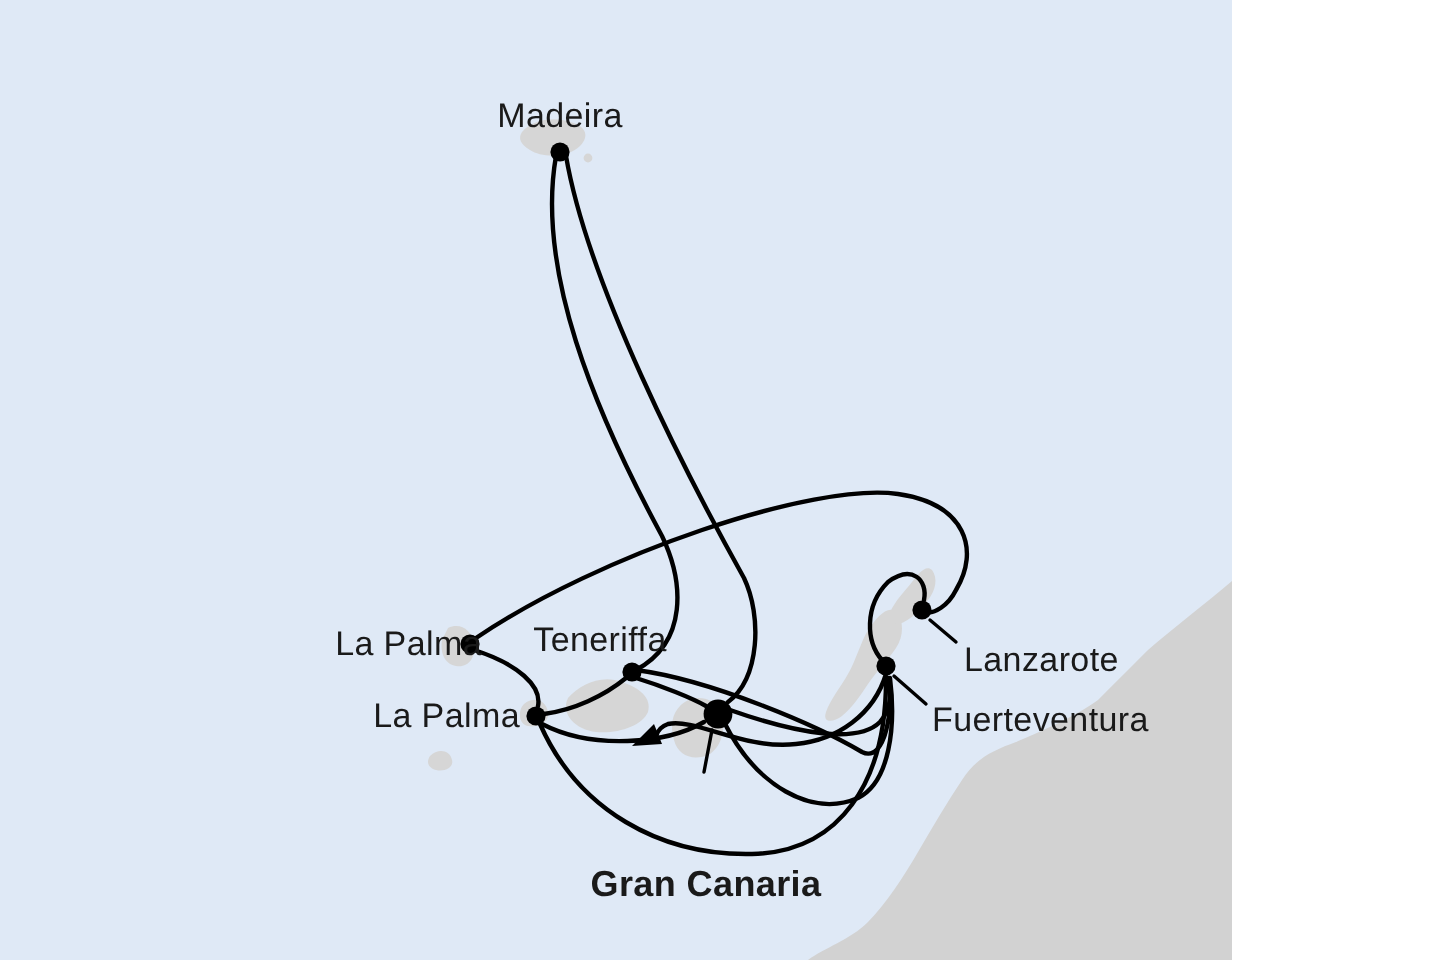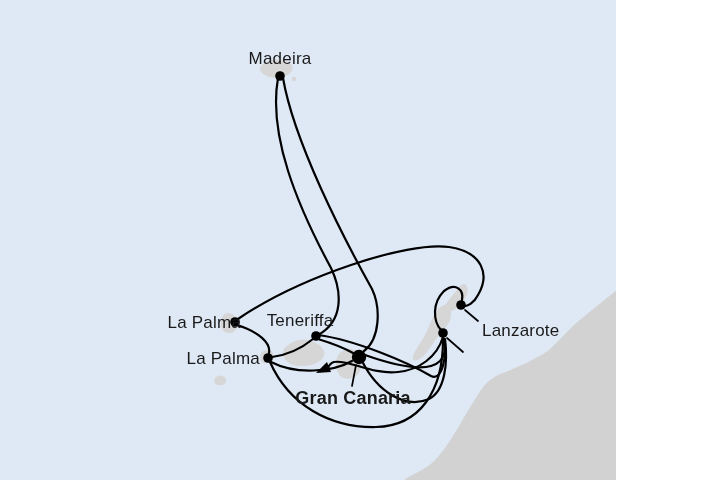--- a/index.html
+++ b/index.html
@@ -15,21 +15,21 @@
     position:absolute;
     font-size:17px;
     color:#1a1a1a;
     white-space:nowrap;
     line-height:1;
     letter-spacing:0.2px;
   }
   .port-label.center{transform:translate(-50%,-50%);}
   .port-label.right{transform:translate(-100%,-50%);}
   .port-label.left{transform:translate(0,-50%);}
-  .port-label.emphasis{font-weight:bold;font-size:18px;}
+  .port-label.emphasis{font-weight:bold;font-size:18px;margin-top:44px;}
 </style>
 </head>
 <body>
 
 <div id="stage">
 
   <svg id="map-svg" width="728" height="480" viewBox="0 0 728 480">
 
     <g>
 
@@ -118,14 +118,15 @@
   <div class="port-label right" style="left:241px;top:322px;">La Palma</div>
 
   <div class="port-label center" style="left:300px;top:320px;">Teneriffa</div>
 
   <div class="port-label right" style="left:260px;top:358px;">La Palma</div>
 
   <div class="port-label center emphasis" style="left:353px;top:398px;">Gran Canaria</div>
 
   <div class="port-label left" style="left:482px;top:330px;">Lanzarote</div>
 
+  <div class="port-label left" style="left:466px;top:360px;">Fuerteventura</div>
 
 </div>
 
 </body></html>

